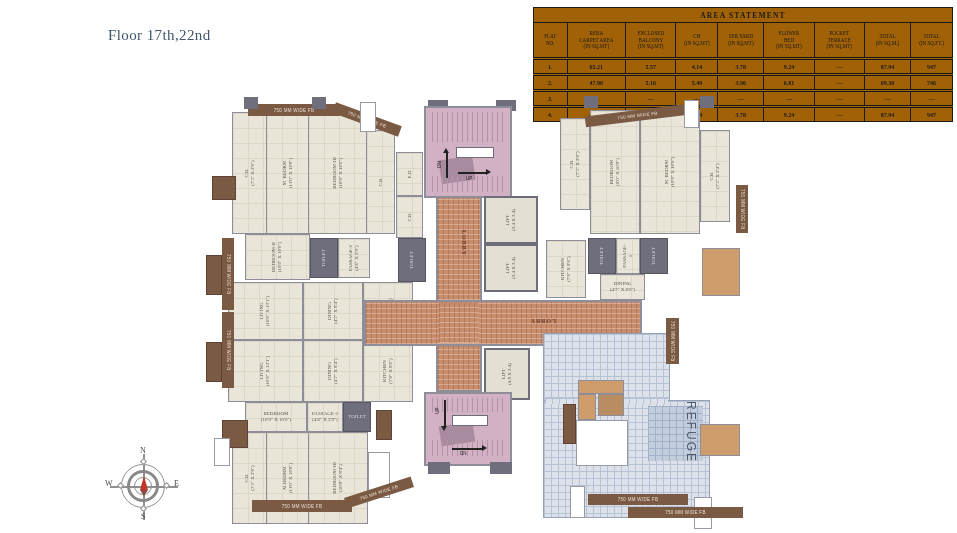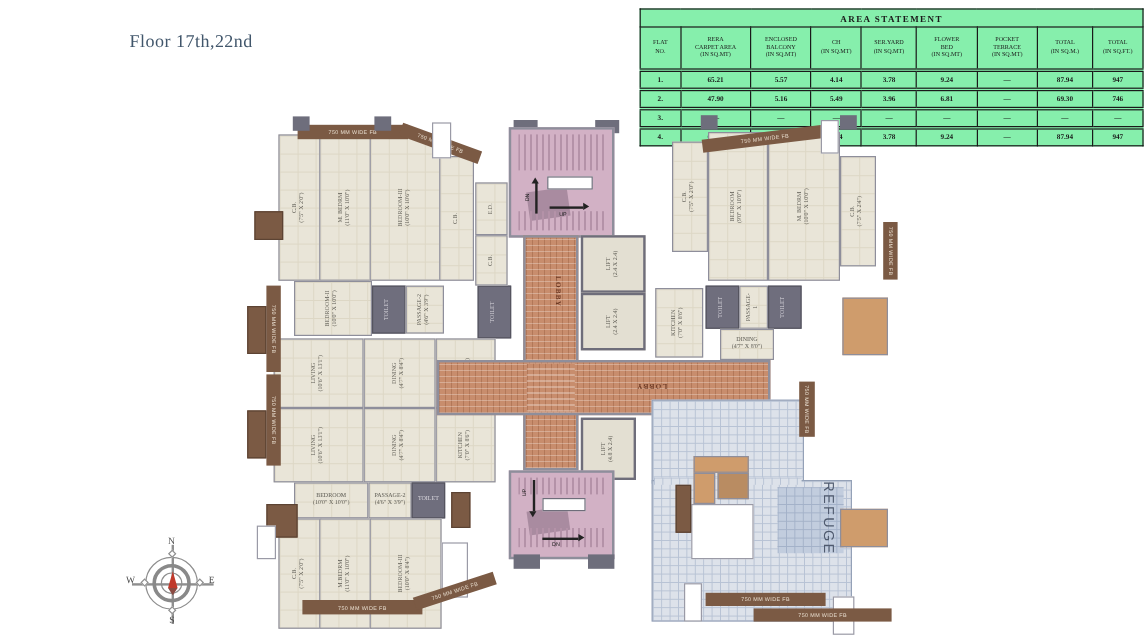--- a/index.html
+++ b/index.html
@@ -3,21 +3,21 @@
 <meta charset="utf-8">
 <style>
   html,body{margin:0;padding:0;background:#fff;}
   #canvas{position:relative;width:957px;height:533px;background:#ffffff;overflow:hidden;
           font-family:"Liberation Serif",serif;}
   .abs{position:absolute;box-sizing:border-box;}
   .pre{white-space:pre-line;}
   
   .page-title{font-size:15px;color:#41566b;letter-spacing:.4px;}
   
-  table.area{border-collapse:collapse;table-layout:fixed;width:420px;background:#86efac;}
+  table.area{border-collapse:collapse;table-layout:fixed;width:420px;background:#a16207;}
   table.area td{border:1px solid #1a1a1a;text-align:center;vertical-align:middle;
                 padding:1px 0;color:#1a1a1a;}
   td.t-title{font-size:7.5px;font-weight:bold;letter-spacing:1.2px;height:12px;}
   td.t-head{font-size:5.1px;line-height:1.3;height:32px;}
   tr.t-row td{font-size:6px;font-weight:bold;height:11px;border-top:3px double #1a1a1a;}
   
   .room{background:#e9e5d8;
         background-image:linear-gradient(#ddd7c5 1px,transparent 1px),
                          linear-gradient(90deg,#ddd7c5 1px,transparent 1px);
         background-size:15px 15px;

